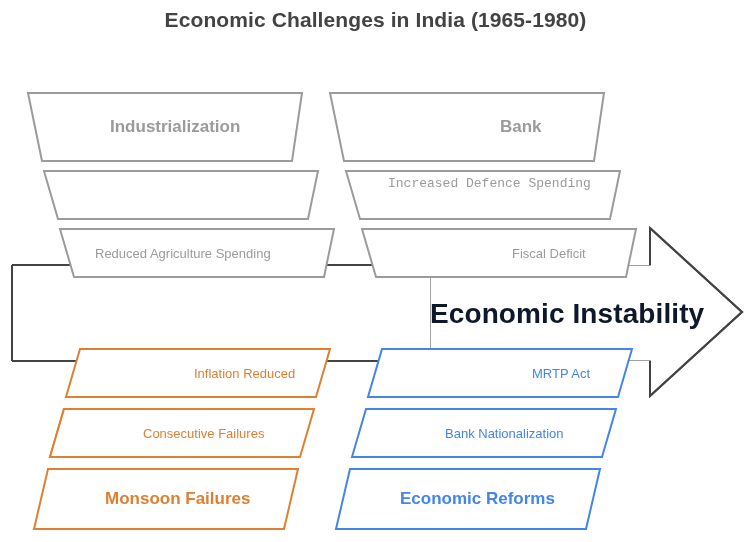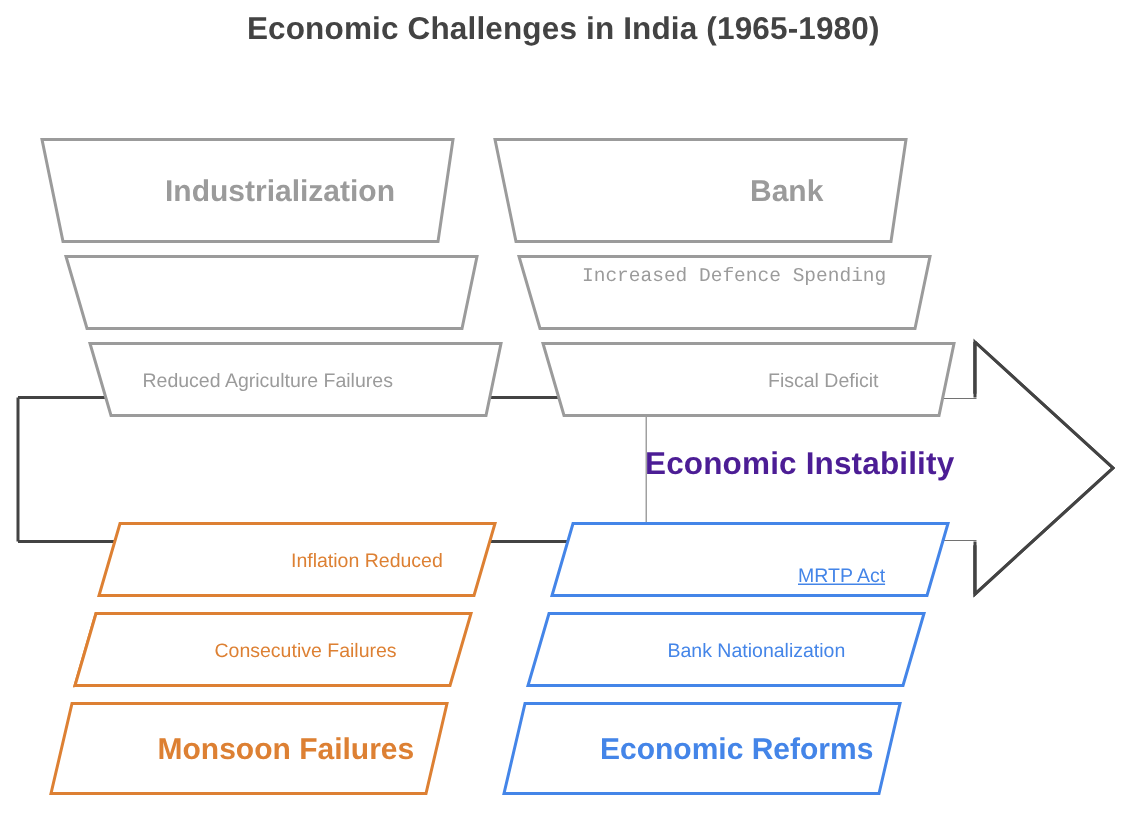--- a/index.html
+++ b/index.html
@@ -38,37 +38,37 @@
     left: 0;
     top: 8px;
     width: 751px;
     text-align: center;
     font-size: 21px;
     font-weight: bold;
     color: #434343;
     letter-spacing: 0.1px;
   }
   .head-label {
-    font-size: 20px;
+    font-size: 17px;
     font-weight: bold;
   }
   .sub-label {
     font-size: 13px;
     font-weight: normal;
   }
   .gray-txt  { color: #9b9b9b; }
   .orange-txt{ color: #dd8033; }
   .blue-txt  { color: #4485e8; }
   .instability-label {
     position: absolute;
     left: 430px;
     top: 298px;
-    font-size: 21px;
+    font-size: 28px;
     font-weight: bold;
-    color: #4c1d95;
+    color: #0f172a;
     letter-spacing: 0.1px;
   }
 </style>
 </head>
 <body>
 
 <div id="canvas">
 
   <div id="page-title">Economic Challenges in India (1965-1980)</div>
 
@@ -115,29 +115,29 @@
 
     <g>
       <polygon class="shape-fill" points="382,349 632,349 618,397 368,397" stroke="#4485e8" stroke-width="2"></polygon>
       <polygon class="shape-fill" points="366,409 616,409 602,457 352,457" stroke="#4485e8" stroke-width="2"></polygon>
       <polygon class="shape-fill" points="350,469 600,469 586,529 336,529" stroke="#4485e8" stroke-width="2"></polygon>
     </g>
   </svg>
 
   <div class="lbl head-label gray-txt" style="left:110px; top:117px;">Industrialization</div>
   <div class="lbl sub-label gray-txt" style="left:130px; top:188px;"></div>
-  <div class="lbl sub-label gray-txt" style="left:95px; top:246px;">Reduced Agriculture Failures</div>
+  <div class="lbl sub-label gray-txt" style="left:95px; top:246px;">Reduced Agriculture Spending</div>
 
   <div class="lbl head-label gray-txt" style="left:500px; top:117px;">Bank</div>
   <div class="lbl sub-label gray-txt" style="left:388px; top:176px;font-family:Liberation Mono, monospace;">Increased Defence Spending</div>
   <div class="lbl sub-label gray-txt" style="left:512px; top:246px;">Fiscal Deficit</div>
 
   <div class="lbl sub-label orange-txt" style="left:194px; top:366px;">Inflation Reduced</div>
   <div class="lbl head-label orange-txt" style="left:105px; top:489px;">Monsoon Failures</div>
   <div class="lbl sub-label orange-txt" style="left:143px; top:426px;">Consecutive Failures</div>
 
-  <div class="lbl sub-label blue-txt" style="left:532px; top:376px;text-decoration:underline;">MRTP Act</div>
+  <div class="lbl sub-label blue-txt" style="left:532px; top:366px;">MRTP Act</div>
   <div class="lbl head-label blue-txt" style="left:400px; top:489px;">Economic Reforms</div>
   <div class="lbl sub-label blue-txt" style="left:445px; top:426px;">Bank Nationalization</div>
 
   <div class="instability-label">Economic Instability</div>
 
 </div>
 
 </body></html>

